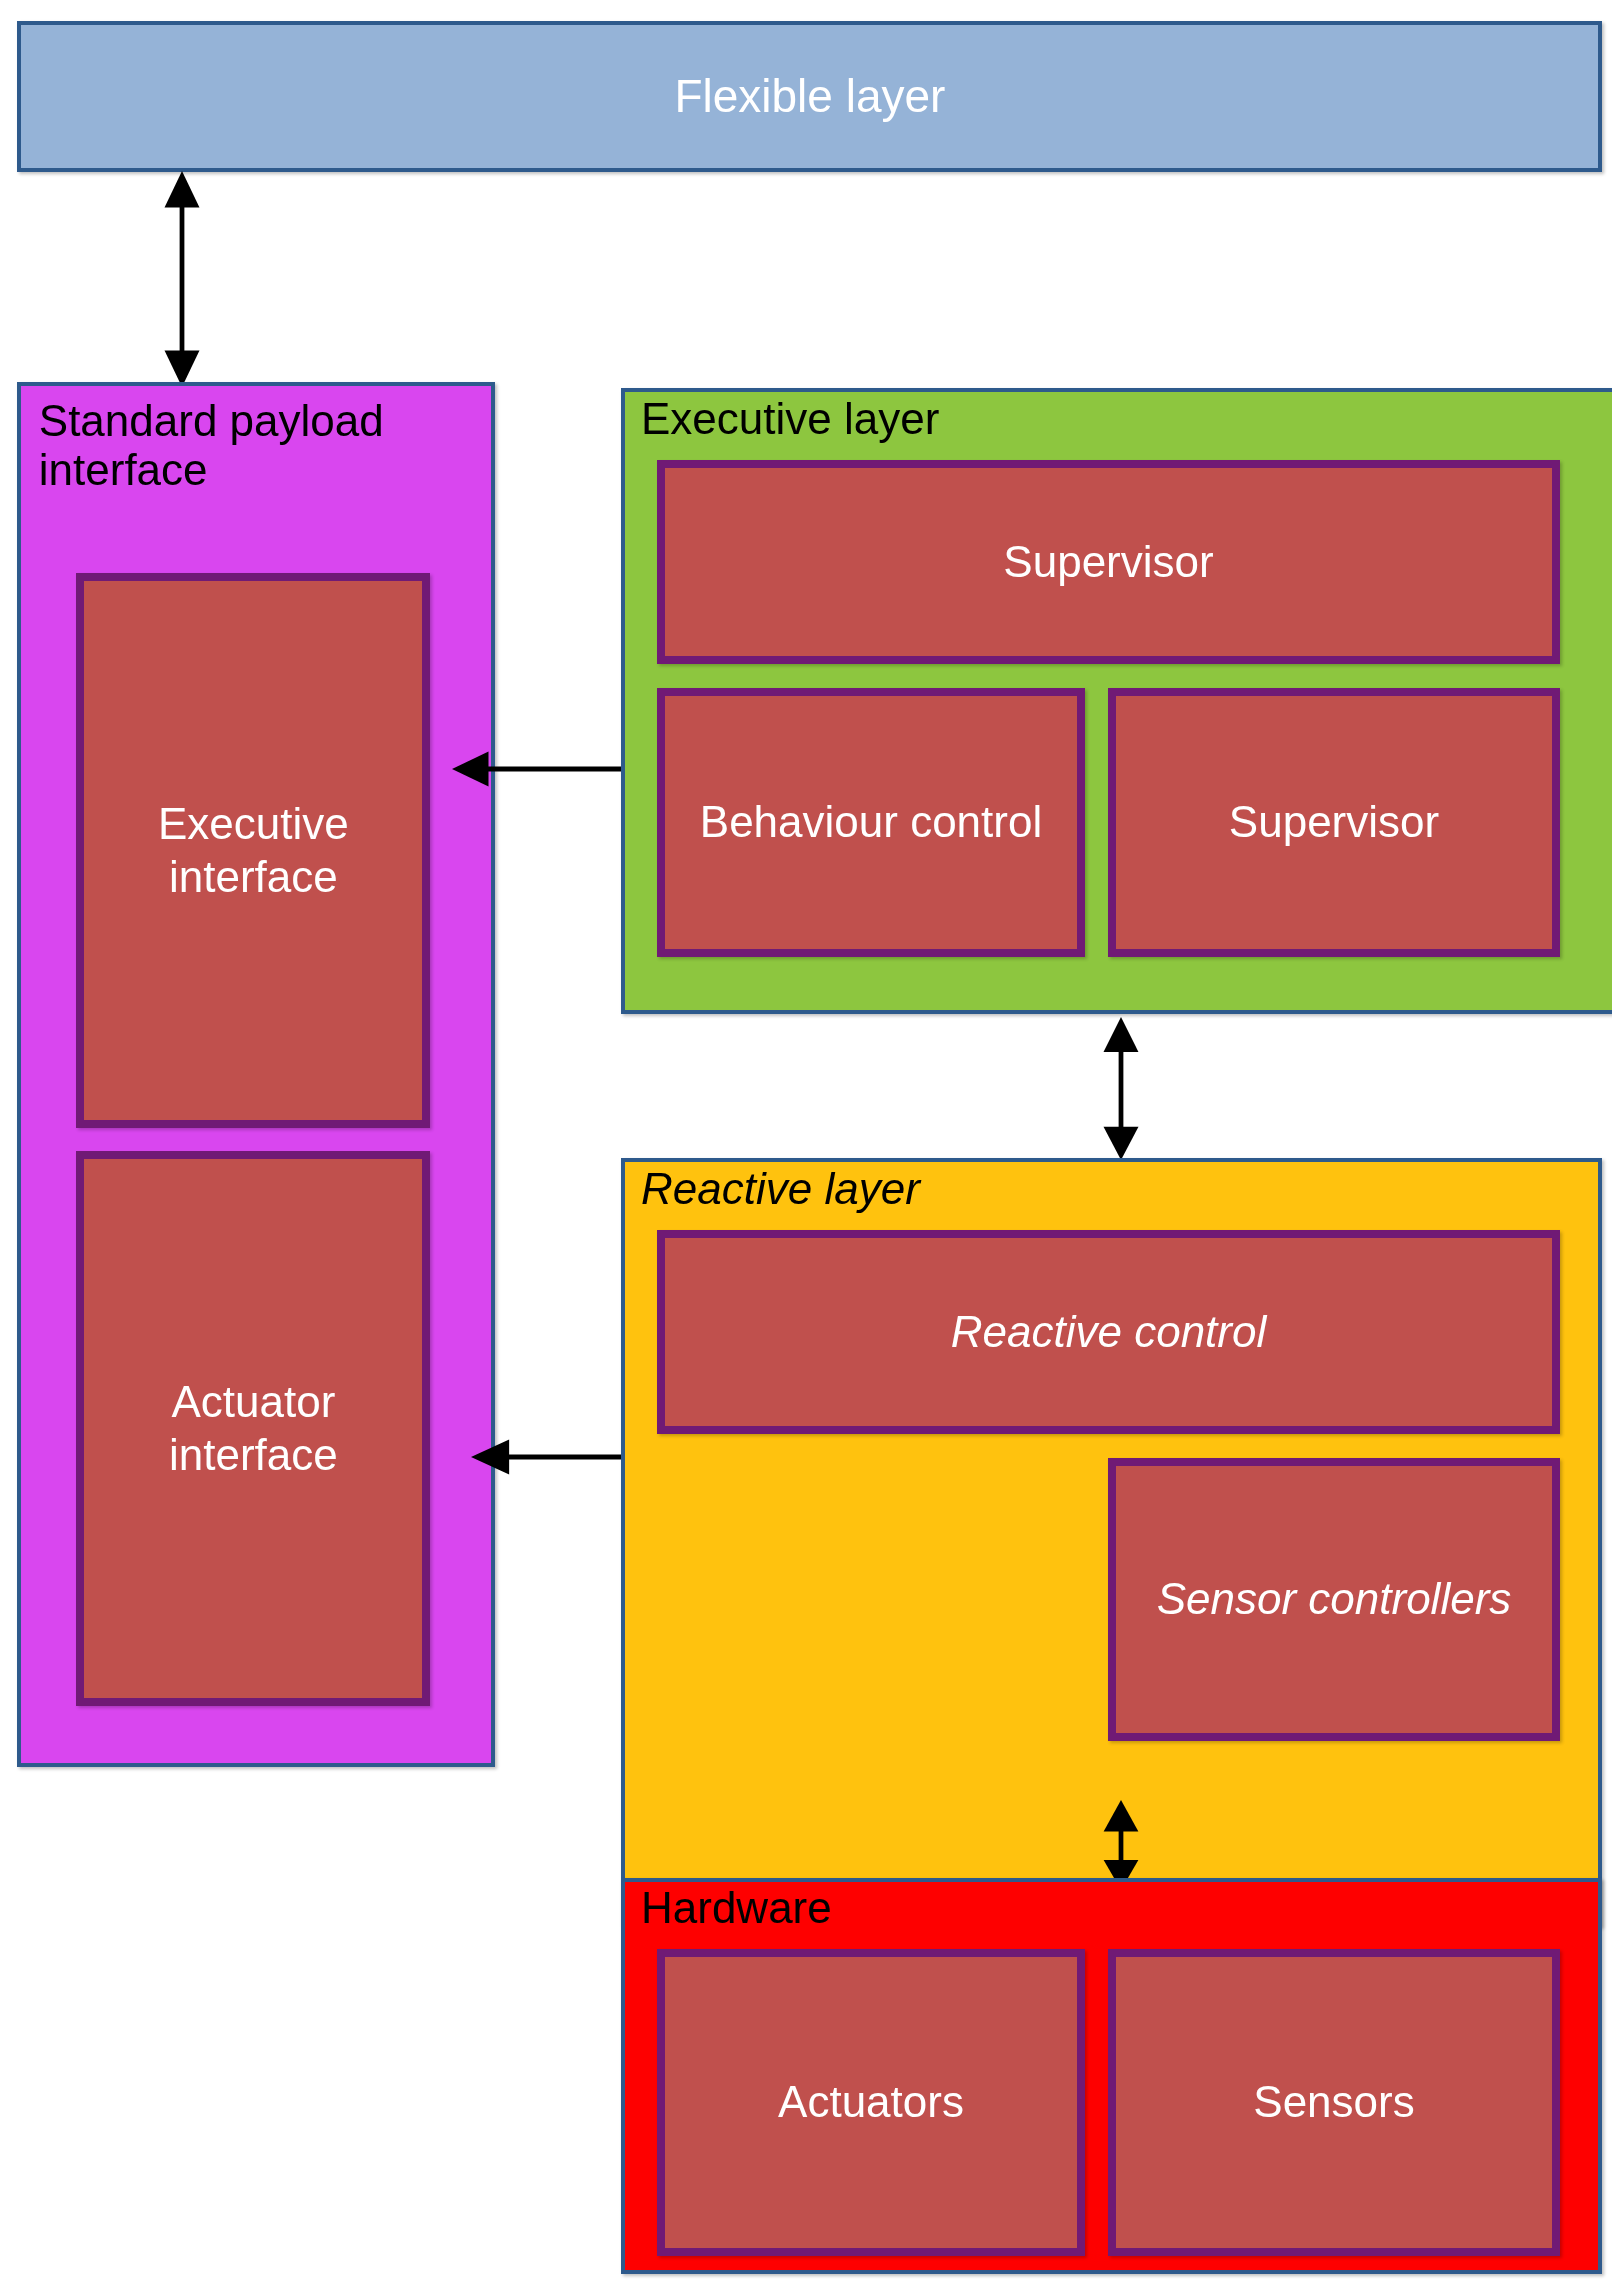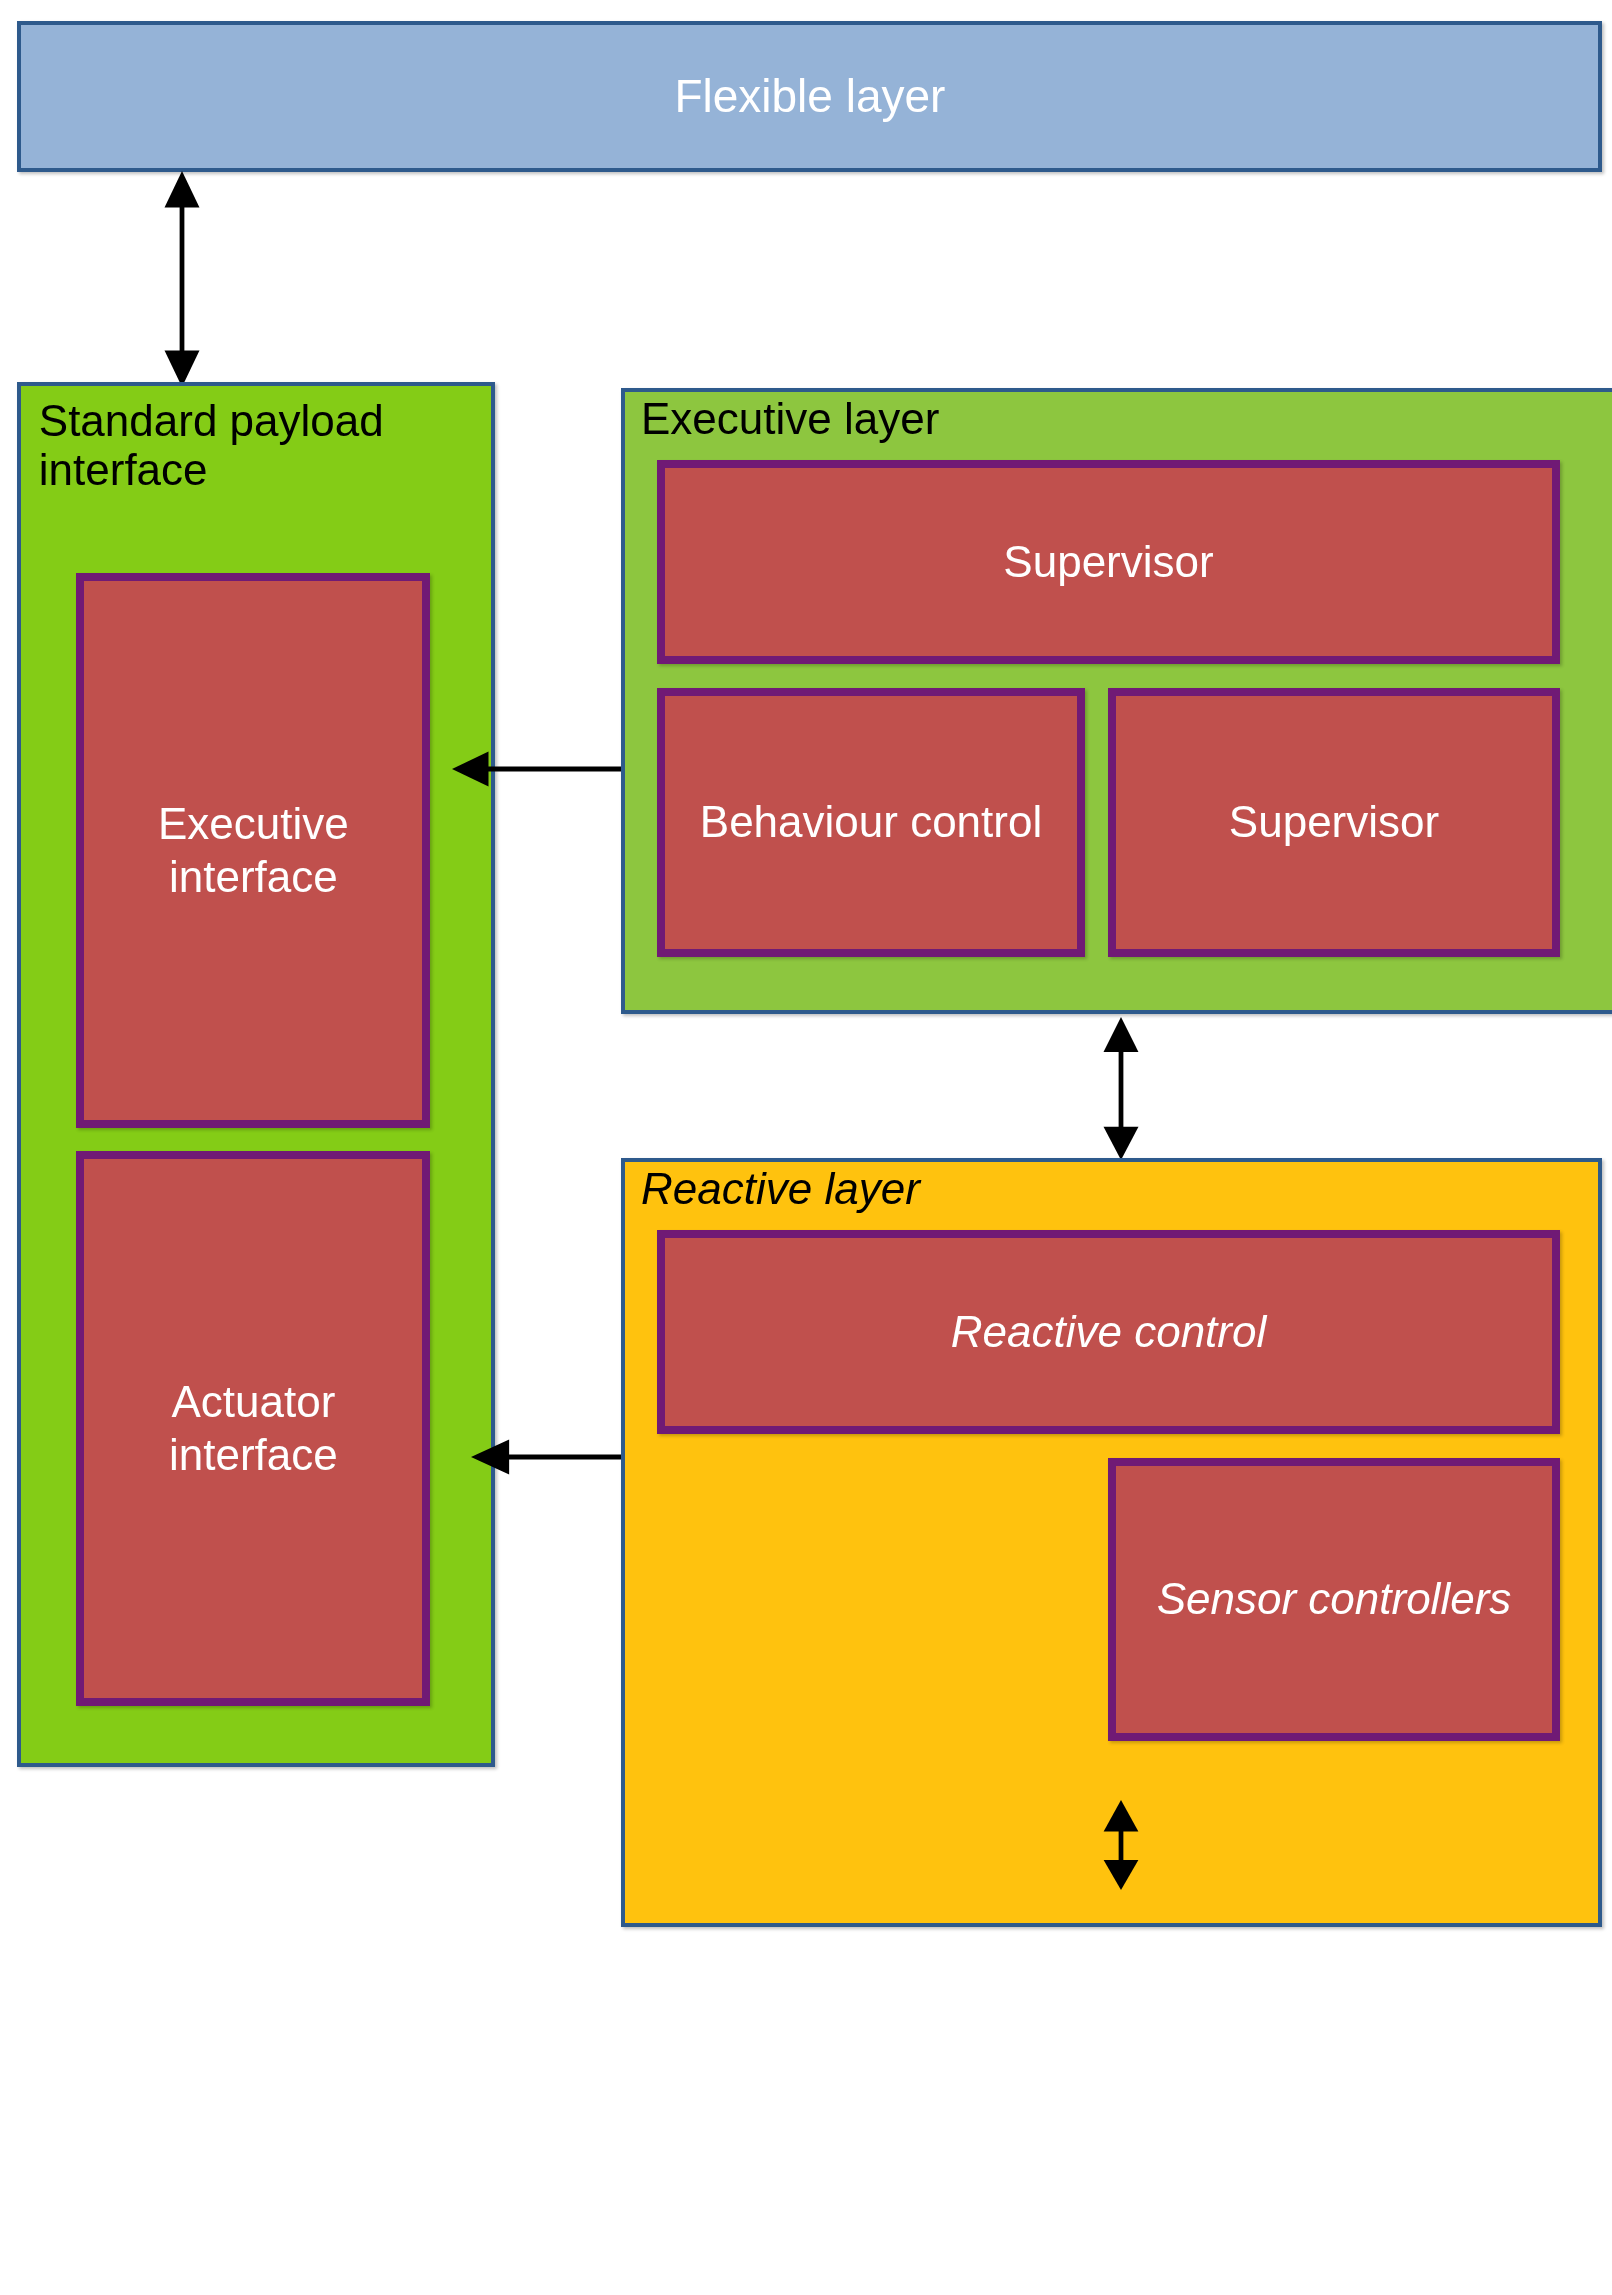--- a/index.html
+++ b/index.html
@@ -33,21 +33,21 @@
   .flexible {
     background: #95B3D7;
     align-items: center;
     justify-content: center;
   }
   .flexible .title {
     color: #ffffff;
     font-size: 46px;
   }
   .payload {
-    background: #84cc16;
+    background: #d946ef;
     display: block;
   }
   .payload .title {
     position: absolute;
     color: #000000;
     font-size: 44px;
     line-height: 1.12;
     left: 17.4px;
     top: 9.5px;
   }
@@ -157,15 +157,26 @@
   </div>
 
   <div class="arrow" style="left:1097px; top:1800px;">
     <svg width="48" height="90" viewBox="0 0 60 114" aria-hidden="true">
       <line x1="30" y1="16" x2="30" y2="100" stroke="#000000" stroke-width="6"></line>
       <polygon points="30,0 8,40 52,40" fill="#000000"></polygon>
       <polygon points="30,114 8,76 52,76" fill="#000000"></polygon>
     </svg>
   </div>
 
+  <div class="box hw-layer" style="left:621px; top:1878px; width:981px; height:396px;">
+    <span class="layer-label" style="left:16px; top:1.6px; font-size:44px;">Hardware</span>
+
+    <div class="node" style="left:32px; top:67px; width:428px; height:307px;">
+      <span>Actuators</span>
+    </div>
+
+    <div class="node" style="left:483px; top:67px; width:452px; height:307px;">
+      <span>Sensors</span>
+    </div>
+  </div>
 
 </div>
 
 
 </body></html>

